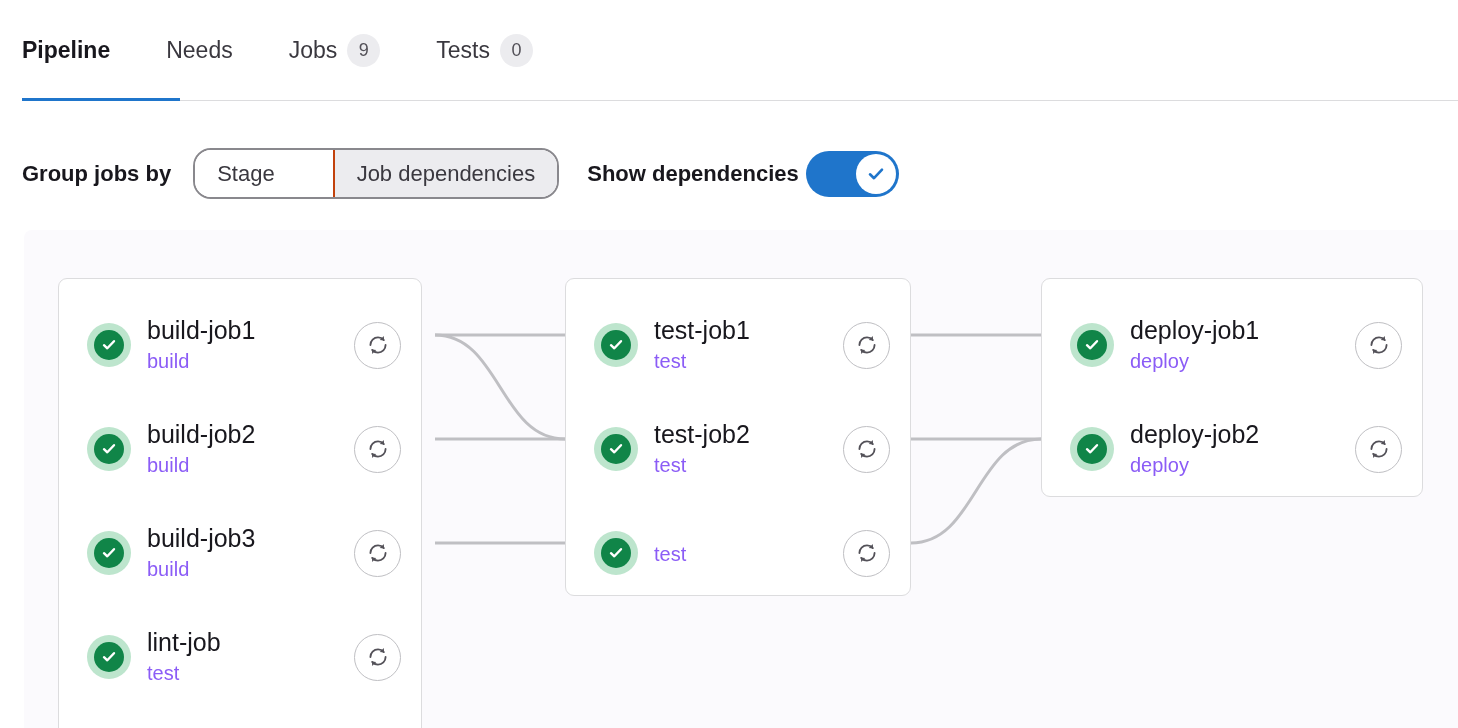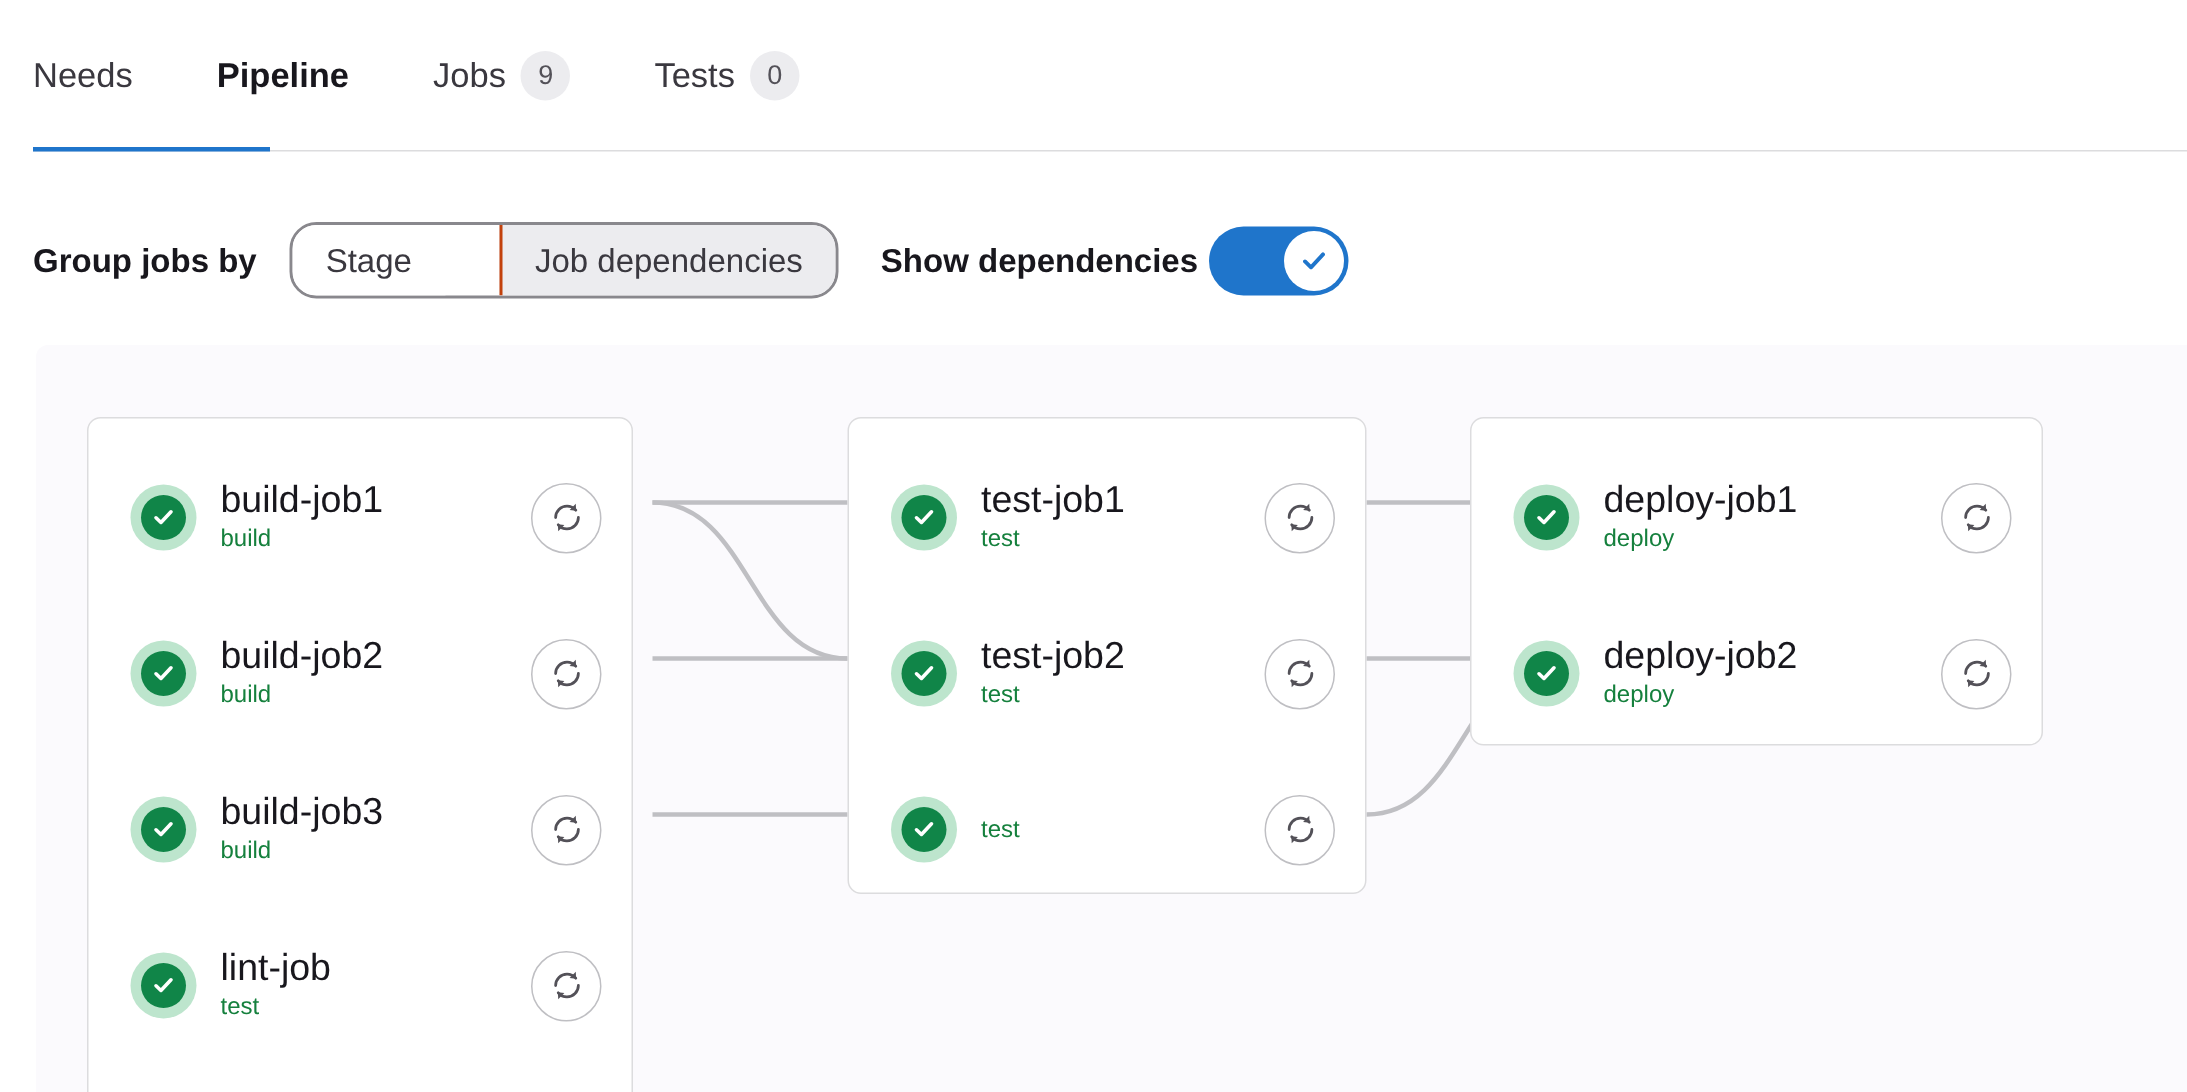--- a/index.html
+++ b/index.html
@@ -111,41 +111,41 @@
   .status-inner {
     width: 30px; height: 30px; border-radius: 15px; background: #108548;
     display: flex; align-items: center; justify-content: center;
   }
   .job-text { margin-left: 16px; flex: 1 1 auto; min-width: 0; }
   .job-name {
     font-size: 25px; color: #18171d; line-height: 1.18;
     white-space: nowrap;
   }
   .job-stage {
-    font-size: 16px; color: #15803d; line-height: 1.3; margin-top: 2px;
+    font-size: 20px; color: #8b5cf6; line-height: 1.3; margin-top: 2px;
     white-space: nowrap;
   }
   .retry-btn {
     flex: 0 0 auto;
     width: 47px; height: 47px; border-radius: 24px;
     border: 1px solid #bfbfc3; background: transparent;
     display: flex; align-items: center; justify-content: center;
     cursor: pointer;
   }
 </style>
 </head>
 <body>
 
 <div class="tabbar">
   <div class="tabs">
+      <div class="tab active">
+        <span>Pipeline</span>
+      </div>
       <div class="tab">
         <span>Needs</span>
-      </div>
-      <div class="tab active">
-        <span>Pipeline</span>
       </div>
       <div class="tab">
         <span>Jobs</span>
         <span class="badge">9</span>
       </div>
       <div class="tab">
         <span>Tests</span>
         <span class="badge">0</span>
       </div>
     </div>
@@ -341,21 +341,21 @@
               <g fill="none" stroke="#535158" stroke-width="1.7" stroke-linecap="round" stroke-linejoin="round">
                 <path d="M19 12a7 7 0 0 1-7 7 7 7 0 0 1-5.4-2.5"></path>
                 <path d="M5 12a7 7 0 0 1 7-7 7 7 0 0 1 5.4 2.5"></path>
               </g>
               <path d="M17.4 3.6 L17.6 7.8 L13.6 7.4 Z" fill="#535158"></path>
               <path d="M6.6 20.4 L6.4 16.2 L10.4 16.6 Z" fill="#535158"></path>
             </svg>
           </div>
         </div>
       </div>
-      <div class="stage-card" style="left: 956px; top: 48px; width: 382px; height: 219px;">
+      <div class="stage-card" style="left: 1017px; top: 48px; width: 382px; height: 219px;">
         <div class="job-row">
           <div class="status-badge">
             <div class="status-inner">
               <svg width="18" height="18" viewBox="0 0 18 18">
                 <path d="M4 9.2 L7.3 12.3 L14 5.2" fill="none" stroke="#ffffff" stroke-width="2.4" stroke-linecap="round" stroke-linejoin="round"></path>
               </svg>
             </div>
           </div>
           <div class="job-text">
             <div class="job-name">deploy-job1</div>

